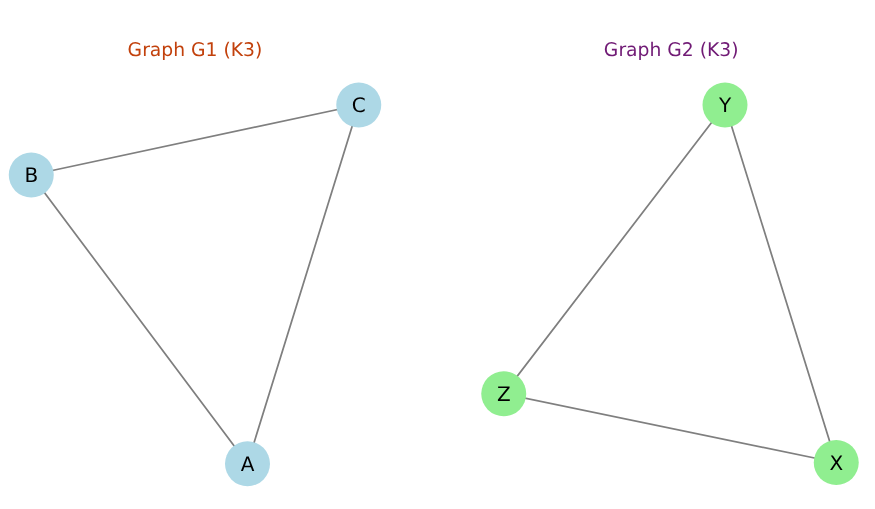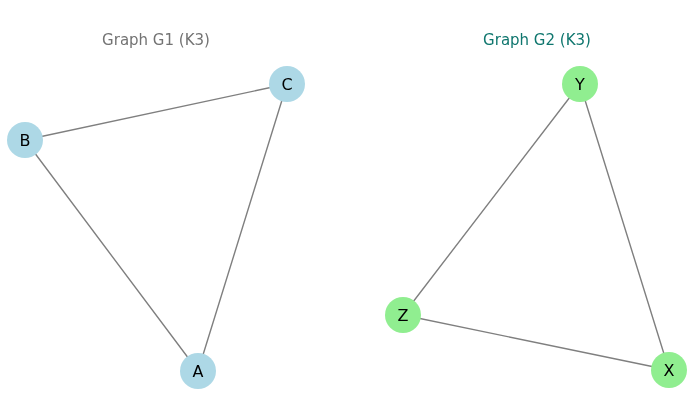--- a/index.html
+++ b/index.html
@@ -53,15 +53,15 @@
       <line x1="669" y1="370" x2="580" y2="84" stroke="#7f7f7f" stroke-width="1.4" class="edge-line"></line>
       <line x1="669" y1="370" x2="403" y2="315" stroke="#7f7f7f" stroke-width="1.4" class="edge-line"></line>
       <line x1="580" y1="84" x2="403" y2="315" stroke="#7f7f7f" stroke-width="1.4" class="edge-line"></line>
       <circle cx="669" cy="370" r="18" fill="#90ee90"></circle>
       <text x="669" y="370" dy="0.36em" fill="#000000" class="node-label">X</text>
       <circle cx="580" cy="84" r="18" fill="#90ee90"></circle>
       <text x="580" y="84" dy="0.36em" fill="#000000" class="node-label">Y</text>
       <circle cx="403" cy="315" r="18" fill="#90ee90"></circle>
       <text x="403" y="315" dy="0.36em" fill="#000000" class="node-label">Z</text>
     </svg>
-  <div class="graph-title" id="title-0" style="left: 156px; top: 40px; color: #737373;">Graph G1 (K3)</div>
-  <div class="graph-title" id="title-1" style="left: 537px; top: 40px; color: #0f766e;">Graph G2 (K3)</div>
+  <div class="graph-title" id="title-0" style="left: 156px; top: 40px; color: #c2410c;">Graph G1 (K3)</div>
+  <div class="graph-title" id="title-1" style="left: 537px; top: 40px; color: #701a75;">Graph G2 (K3)</div>
 </div>
 
 </body></html>

